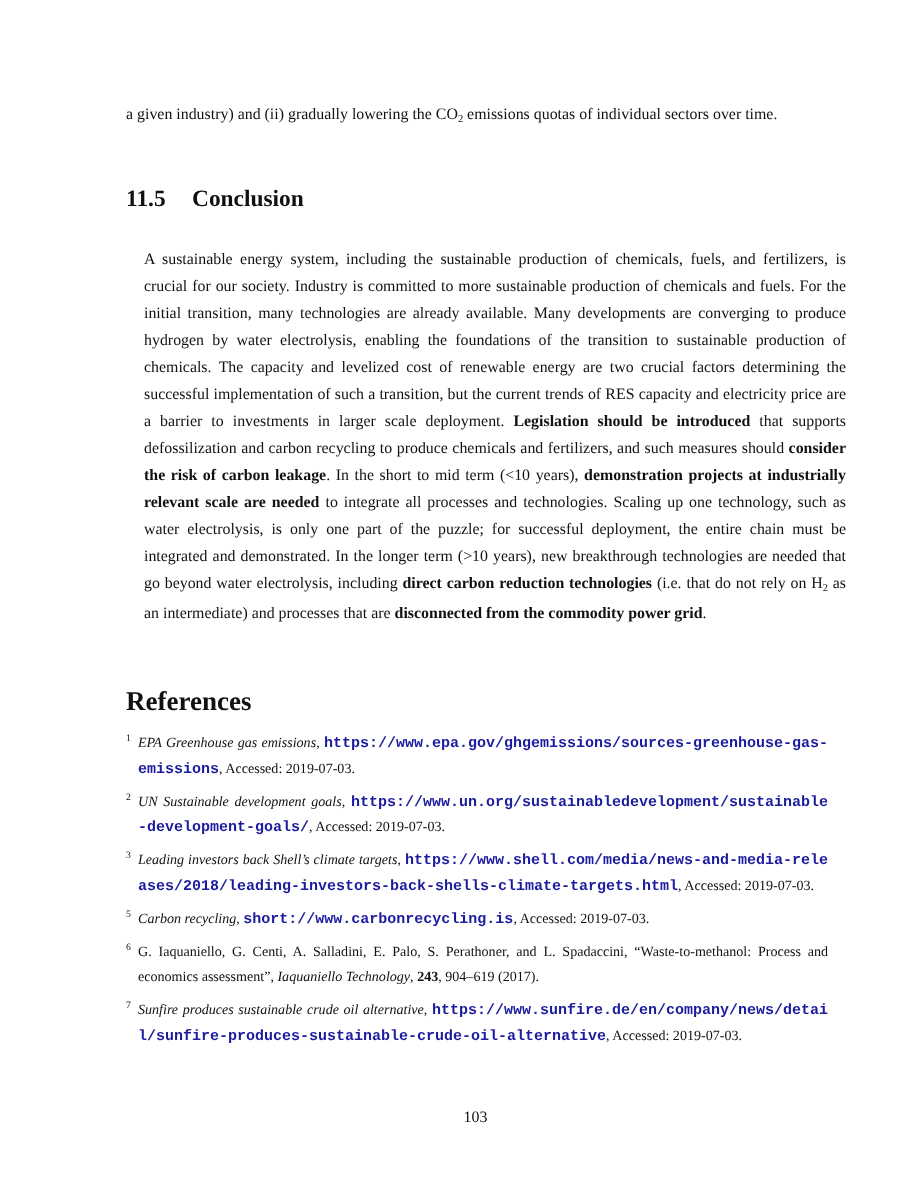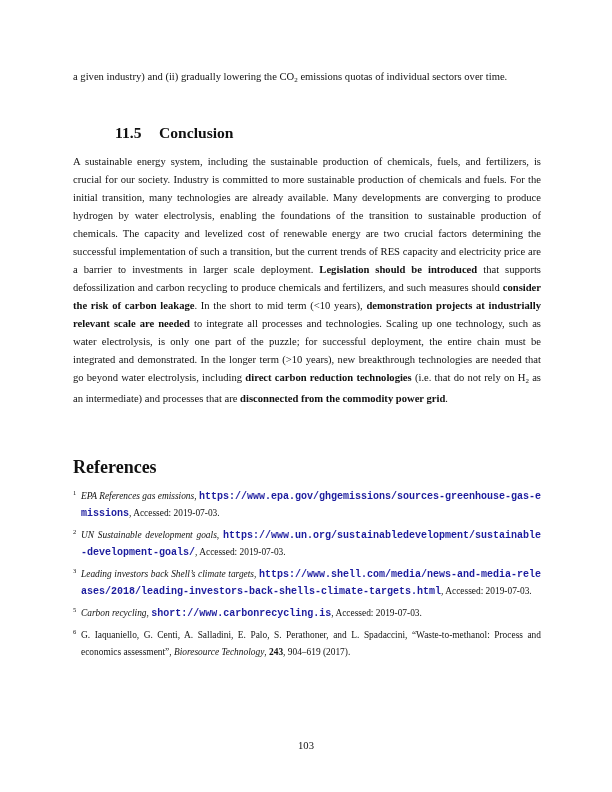--- a/index.html
+++ b/index.html
@@ -1,23 +1,23 @@
 <!DOCTYPE html>
 <html><head>
 <meta charset="utf-8">
 <style>
   html, body { margin: 0; padding: 0; background: #ffffff; }
   body { width: 612px; height: 792px; position: relative; overflow: hidden;
          font-family: "DejaVu Serif", "Liberation Serif", serif; color: #111; }
-  .page { position: absolute; left: 0; top: 0; width: 496px; height: 792px; }
+  .page { position: absolute; left: 11px; top: 0; width: 496px; height: 792px; }
   .body-text { position: absolute; left: 73px; width: 468px; font-family: "Liberation Serif", serif;
                font-size: 10.6px; line-height: 18px; text-align: justify; }
   .cont { top: 68px; }
   .h2 { position: absolute; left: 73px; top: 124px; font-family: "Liberation Serif", serif;
-        font-weight: bold; font-size: 15.6px; margin-left: 42px; }
+        font-weight: bold; font-size: 15.6px; }
   .h2 .num { display: inline-block; width: 44px; }
   .concl { top: 153px; }
   b { font-weight: bold; }
   .refs-h { position: absolute; left: 73px; top: 457px; font-family: "Liberation Serif", serif;
             font-weight: bold; font-size: 18px; }
   .refs { position: absolute; left: 73px; top: 488px; width: 468px;
           font-family: "Liberation Serif", serif; font-size: 9.4px; line-height: 17px; }
   .ref { position: relative; padding-left: 8px; margin-bottom: 5px; text-align: justify; }
   .ref sup { position: absolute; left: 0; top: -4px; font-size: 6.5px; }
   .ref i { font-style: italic; }
@@ -33,38 +33,41 @@
 <div class="page">
 
   <p class="body-text cont" style="margin:0">
     <span>a given industry) and (ii) gradually lowering the CO</span><sub>2</sub><span> emissions quotas of individual sectors over time.</span>
   </p>
 
   <div class="h2">
     <span class="num">11.5</span><span>Conclusion</span>
   </div>
 
-  <p class="body-text concl" style="margin:0">
+  <p class="body-text concl" style="margin:12px">
     <span>A sustainable energy system, including the sustainable production of chemicals, fuels, and fertilizers, is crucial for our society. Industry is committed to more sustainable production of chemicals and fuels. For the initial transition, many technologies are already available. Many developments are converging to produce hydrogen by water electrolysis, enabling the foundations of the transition to sustainable production of chemicals. The capacity and levelized cost of renewable energy are two crucial factors determining the successful implementation of such a transition, but the current trends of RES capacity and electricity price are a barrier to investments in larger scale deployment. </span><b>Legislation should be introduced</b><span> that supports defossilization and carbon recycling to produce chemicals and fertilizers, and such measures should </span><b>consider the risk of carbon leakage</b><span>. In the short to mid term (&lt;10 years), </span><b>demonstration projects at industrially relevant scale are needed</b><span> to integrate all processes and technologies. Scaling up one technology, such as water electrolysis, is only one part of the puzzle; for successful deployment, the entire chain must be integrated and demonstrated. In the longer term (&gt;10 years), new breakthrough technologies are needed that go beyond water electrolysis, including </span><b>direct carbon reduction technologies</b><span> (i.e. that do not rely on H</span><sub>2</sub><span> as an intermediate) and processes that are </span><b>disconnected from the commodity power grid</b><span>.</span>
   </p>
 
   <div class="refs-h">References</div>
 
   <div class="refs">
     <div class="ref">
-      <sup>1</sup><i>EPA References gas emissions</i><span>, </span><a class="url">https://www.epa.gov/ghgemissions/sources-greenhouse-gas-emissions</a><span>, Accessed: 2019-07-03.</span>
+      <sup>1</sup><i>EPA Greenhouse gas emissions</i><span>, </span><a class="url">https://www.epa.gov/ghgemissions/sources-greenhouse-gas-emissions</a><span>, Accessed: 2019-07-03.</span>
     </div>
     <div class="ref">
       <sup>2</sup><i>UN Sustainable development goals</i><span>, </span><a class="url">https://www.un.org/sustainabledevelopment/sustainable-development-goals/</a><span>, Accessed: 2019-07-03.</span>
     </div>
     <div class="ref">
       <sup>3</sup><i>Leading investors back Shell’s climate targets</i><span>, </span><a class="url">https://www.shell.com/media/news-and-media-releases/2018/leading-investors-back-shells-climate-targets.html</a><span>, Accessed: 2019-07-03.</span>
     </div>
     <div class="ref">
       <sup>5</sup><i>Carbon recycling</i><span>, </span><a class="url">short://www.carbonrecycling.is</a><span>, Accessed: 2019-07-03.</span>
     </div>
     <div class="ref">
-      <sup>6</sup><span>G. Iaquaniello, G. Centi, A. Salladini, E. Palo, S. Perathoner, and L. Spadaccini, “Waste-to-methanol: Process and economics assessment”, </span><i>Bioresource Technology</i><span>, </span><b>243</b><span>, 904–619 (2017).</span>
+      <sup>6</sup><span>G. Iaquaniello, G. Centi, A. Salladini, E. Palo, S. Perathoner, and L. Spadaccini, “Waste-to-methanol: Process and economics assessment”, </span><i>Iaquaniello Technology</i><span>, </span><b>243</b><span>, 904–619 (2017).</span>
+    </div>
+    <div class="ref">
+      <sup>7</sup><i>Sunfire produces sustainable crude oil alternative</i><span>, </span><a class="url">https://www.sunfire.de/en/company/news/detail/sunfire-produces-sustainable-crude-oil-alternative</a><span>, Accessed: 2019-07-03.</span>
     </div>
   </div>
 
   <div class="pagenum">103</div>
 </div>
 
 </body></html>

